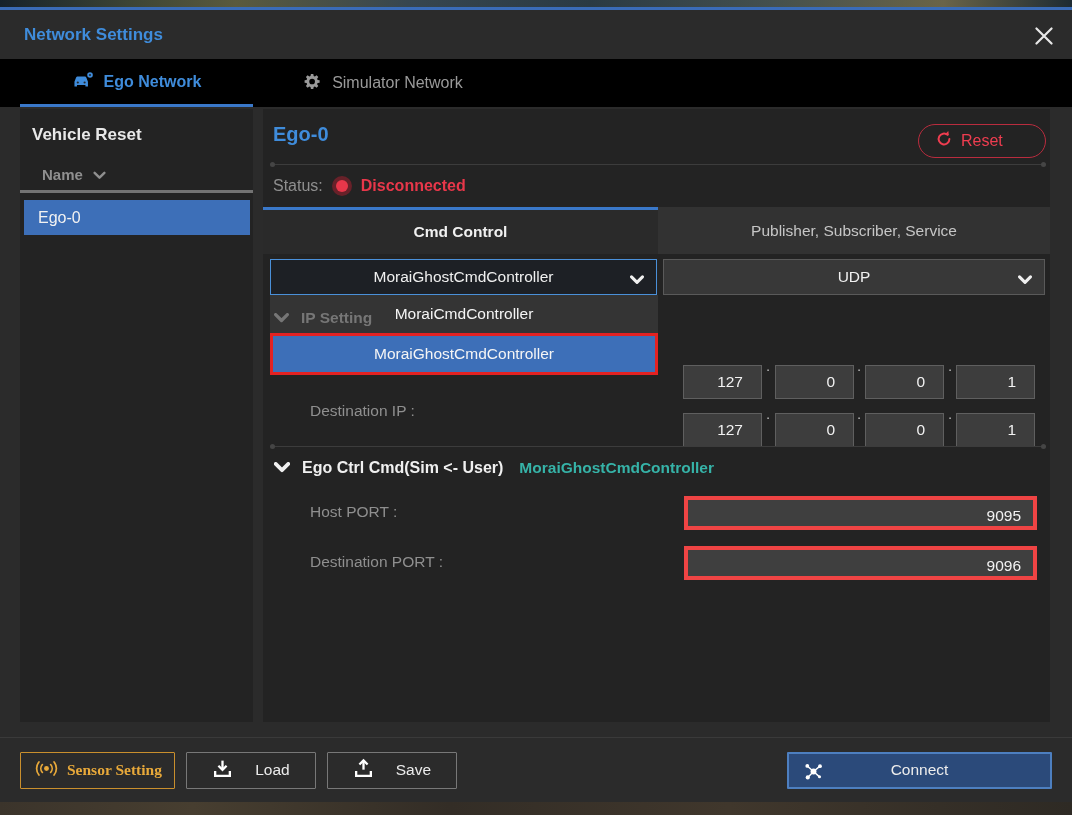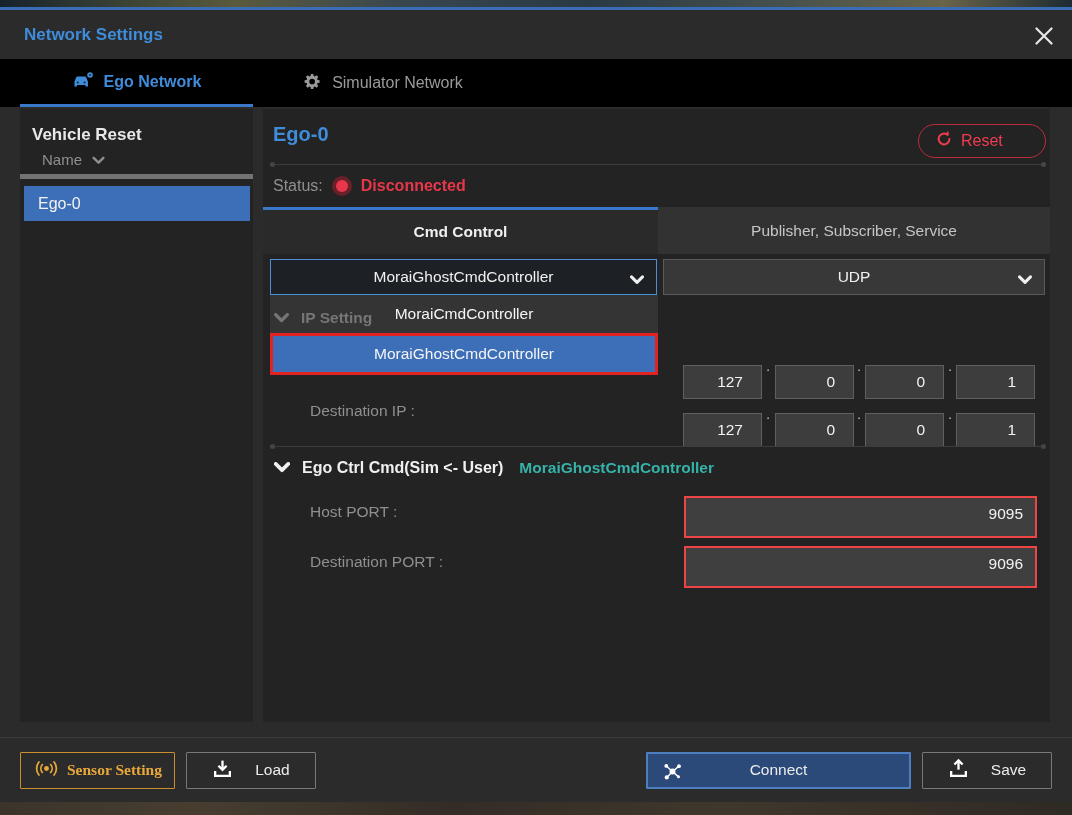--- a/index.html
+++ b/index.html
@@ -24,22 +24,22 @@
   .tab.inactive { margin-left:22px; width:216px; color:#9a9a9a; }
 
   
   .content { position:relative; height:633px; }
   .panel { position:absolute; top:2px; height:613px; background:#232323; }
   .left-panel { left:20px; width:233px; }
   .main-panel { left:263px; width:787px; }
 
   
   .vl-title { padding:16px 0 0 12px; font-size:17px; font-weight:bold; color:#e8e8e8; }
-  .vl-header { height:34px; display:flex; align-items:center; gap:10px; padding-left:22px;
-               color:#8f8f8f; font-size:15px; font-weight:normal; border-bottom:5px solid #737373; }
+  .vl-header { margin-top:14px; height:34px; display:flex; align-items:center; gap:10px; padding-left:22px;
+               color:#8f8f8f; font-size:15px; font-weight:bold; border-bottom:3px solid #737373; }
   .vl-row { margin:7px 3px 0 4px; height:35px; line-height:35px; padding-left:14px;
             background:#3d6fb8; color:#f2f2f2; font-size:16px; cursor:pointer; }
 
   
   .mp-heading { position:absolute; left:10px; top:14px; font-size:20px; font-weight:bold; color:#3f8cdb; }
   .reset-btn { position:absolute; right:4px; top:15px; height:34px; min-width:128px; padding:0 22px 0 16px;
                border:1px solid #b92c3e; border-radius:17px; background:transparent; color:#ef3d50;
                display:flex; align-items:center; gap:8px; font-size:16px; cursor:pointer; }
   .divider { position:absolute; left:9px; right:6px; height:1px; background:#3c3c3c; }
   .divider::before,.divider::after { content:""; position:absolute; top:-2px; width:5px; height:5px; border-radius:50%; background:#454545; }
@@ -72,22 +72,22 @@
   .ip-f0 { left:420px; } .ip-f1 { left:512px; } .ip-f2 { left:602px; } .ip-f3 { left:693px; }
   .ip-dot { position:absolute; top:10px; color:#bbbbbb; font-size:15px; }
   .ip-d0 { left:503px; } .ip-d1 { left:594px; } .ip-d2 { left:685px; }
 
   .ego-header { position:absolute; left:11px; top:350px; display:flex; align-items:center; gap:12px; }
   .ego-header .sec-label { color:#f0f0f0; font-size:16px; font-weight:bold; }
   .ego-header .ctrl-name { color:#36b3a8; font-size:15.5px; font-weight:bold; margin-left:4px; }
 
   .port-row { position:absolute; left:0; right:0; height:34px; }
   .port-r1 { top:387px; } .port-r2 { top:437px; }
-  .port-input { position:absolute; left:421px; top:0; width:353px; height:42px; background:#3f3f3f;
-                border:2px solid #ef4444; color:#f2f2f2; font-size:15.5px; text-align:right; padding:7px 12px 0 0; }
+  .port-input { position:absolute; left:421px; top:0; width:353px; height:34px; background:#3f3f3f;
+                border:4px solid #ef4444; color:#f2f2f2; font-size:15.5px; text-align:right; padding:7px 12px 0 0; }
 
   
   .dd-popup { position:absolute; left:7px; top:186px; width:388px; z-index:5; }
   .dd-item { height:38px; display:flex; align-items:center; justify-content:center;
              font-size:15.5px; color:#f5f5f5; background:rgba(115,115,115,0.22); cursor:pointer; }
   .dd-item.highlight { height:42px; background:#3d6fb8; border:3px solid #e32222; }
 
   
   .footer { position:absolute; left:0; right:0; bottom:0; height:65px; border-top:1px solid #3a3a3a;
             background:#2b2b2b; display:flex; align-items:center; padding:0 20px; }
@@ -272,39 +272,39 @@
         <span>
           <svg width="21" height="21" viewBox="0 0 20 20">
             <path d="M10 2.5v8.6" stroke="#fff" stroke-width="2.2"></path>
             <path d="M6.1 7.4l3.9 3.9 3.9-3.9" fill="none" stroke="#fff" stroke-width="2.2"></path>
             <path d="M3 12.5V17h14v-4.5" fill="none" stroke="#fff" stroke-width="2.2"></path>
           </svg>
         </span>
         <span>Load</span>
       </button>
 
+      <button class="btn save-btn">
+        <span>
+          <svg width="21" height="21" viewBox="0 0 20 20">
+            <path d="M10 11.1V2.5" stroke="#fff" stroke-width="2.2"></path>
+            <path d="M6.1 6.2L10 2.3l3.9 3.9" fill="none" stroke="#fff" stroke-width="2.2"></path>
+            <path d="M3 12.5V17h14v-4.5" fill="none" stroke="#fff" stroke-width="2.2"></path>
+          </svg>
+        </span>
+        <span>Save</span>
+      </button>
+
       <button class="btn connect-btn">
         <span class="c-icon">
           <svg width="21" height="21" viewBox="0 0 22 22">
             <path d="M11 11L4.5 5.2M11 11l6.8-5.6M11 11l-6 6.2M11 11l6.3 5.6" stroke="#fff" stroke-width="1.5"></path>
             <circle cx="11" cy="11" r="3.1" fill="#fff"></circle>
             <circle cx="4.5" cy="5.2" r="2" fill="#fff"></circle>
             <circle cx="17.8" cy="5.4" r="2" fill="#fff"></circle>
             <circle cx="5" cy="17.2" r="2.2" fill="#fff"></circle>
             <circle cx="17.3" cy="16.6" r="1.6" fill="#fff"></circle>
           </svg>
         </span>
         <span>Connect</span>
       </button>
-
-      <button class="btn save-btn">
-        <span>
-          <svg width="21" height="21" viewBox="0 0 20 20">
-            <path d="M10 11.1V2.5" stroke="#fff" stroke-width="2.2"></path>
-            <path d="M6.1 6.2L10 2.3l3.9 3.9" fill="none" stroke="#fff" stroke-width="2.2"></path>
-            <path d="M3 12.5V17h14v-4.5" fill="none" stroke="#fff" stroke-width="2.2"></path>
-          </svg>
-        </span>
-        <span>Save</span>
-      </button>
     </div>
   </div>
 </div>
 
 </body></html>

